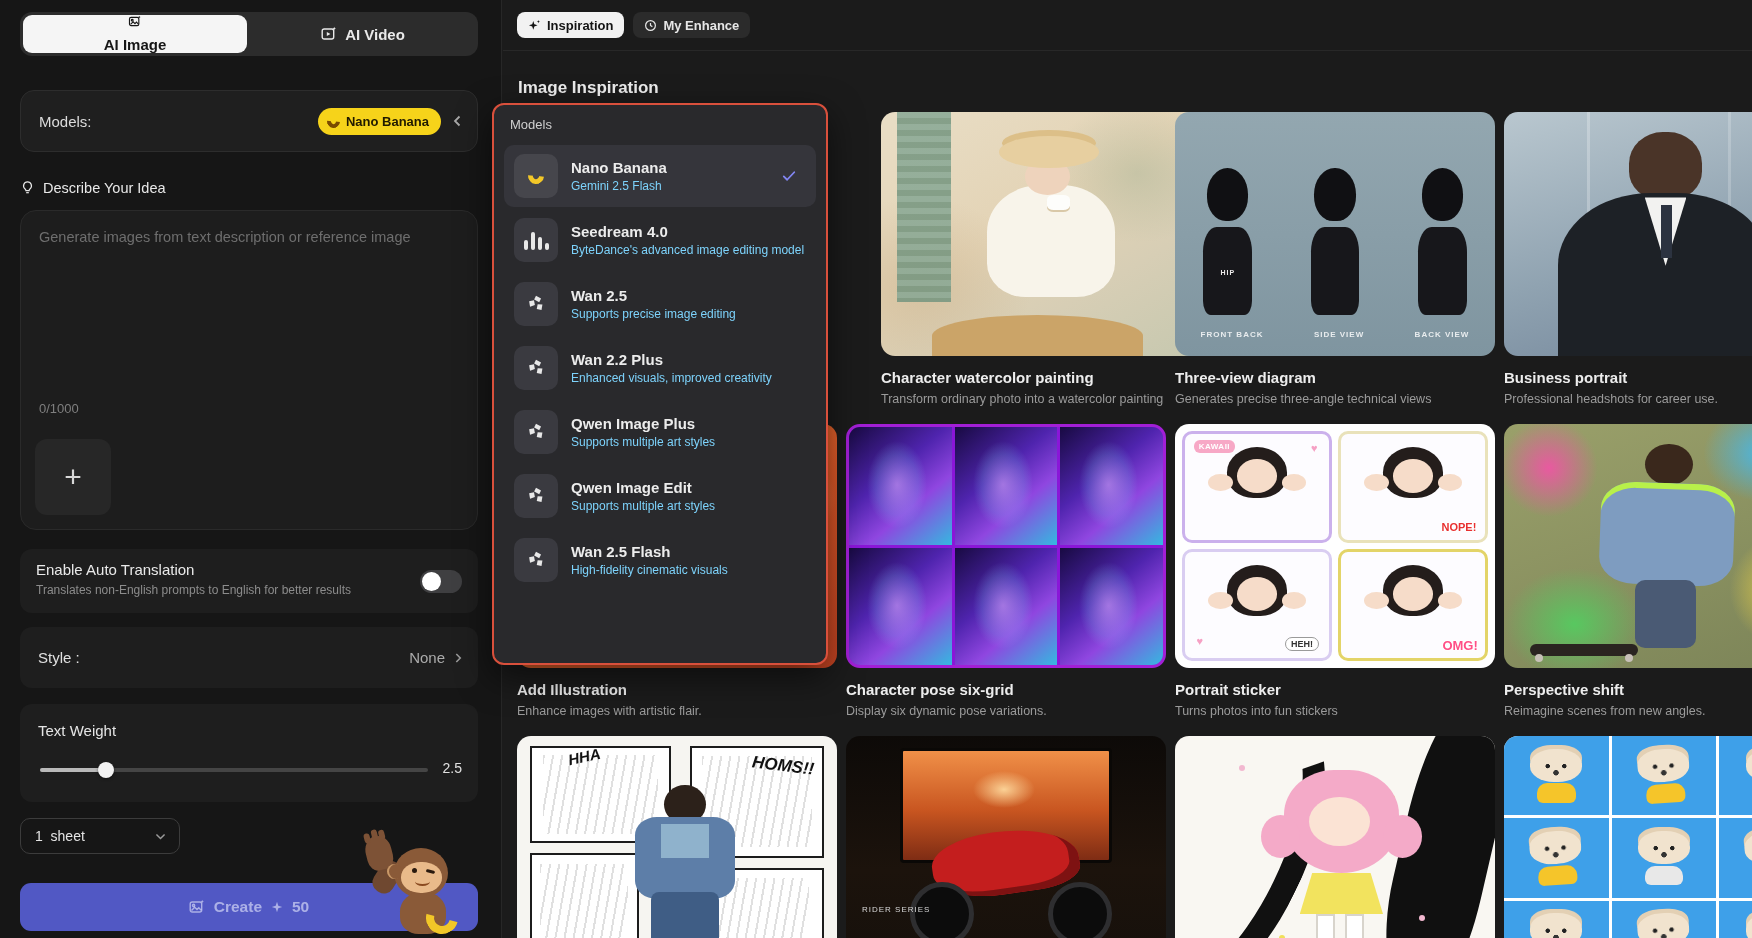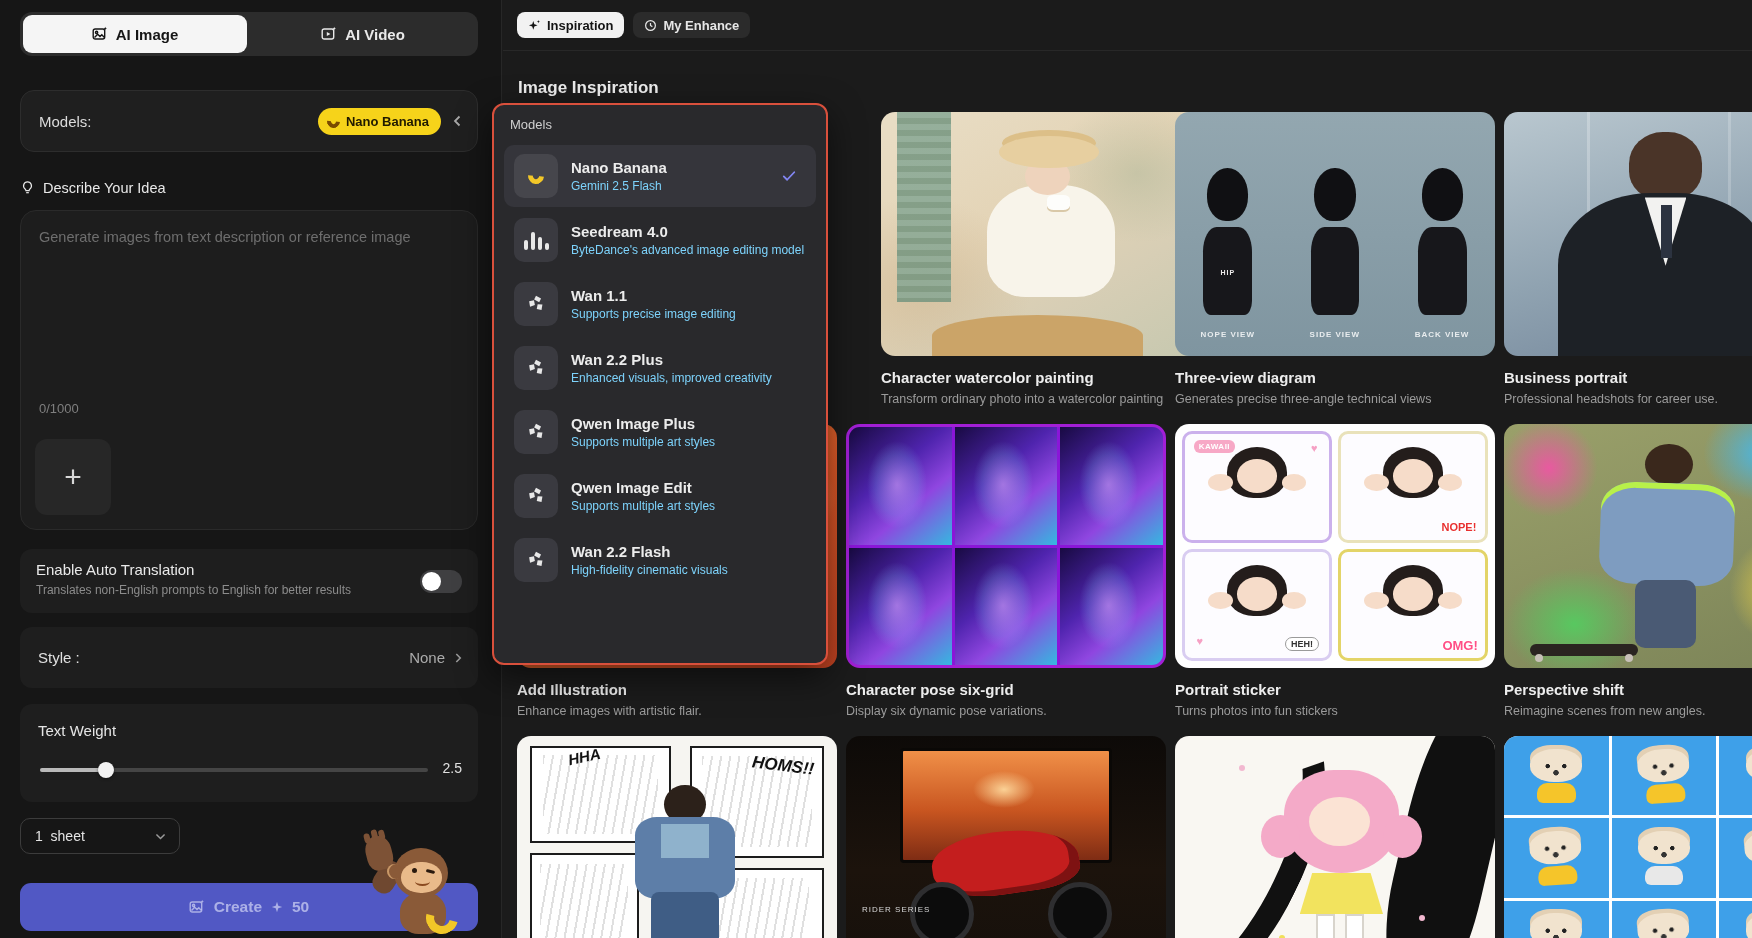--- a/index.html
+++ b/index.html
@@ -5,21 +5,21 @@
   * { margin:0; padding:0; box-sizing:border-box; }
   html,body { width:1752px; height:938px; overflow:hidden; background:#1b1b1b;
     font-family:"Liberation Sans","DejaVu Sans",sans-serif; color:#e8e8e8; position:relative; }
   svg { display:block; }
 
   
   .sidebar { position:absolute; left:0; top:0; width:502px; height:938px; background:#161616; border-right:1px solid #272727; z-index:4; }
 
   .mode-tabs { position:absolute; left:20px; top:12px; width:458px; height:44px; background:#2c2c2c; border-radius:12px; }
   .mode-tab-active { position:absolute; left:3px; top:3px; width:224px; height:38px; background:#f5f5f5; border-radius:9px;
-    display:flex; align-items:center; justify-content:center; gap:8px; color:#161616; font-weight:700; font-size:15px; }
+    display:flex; align-items:center; justify-content:center; gap:8px; color:#161616; font-weight:700; font-size:15px;flex-direction:column; }
   .mode-tab-idle { position:absolute; right:0; top:0; width:230px; height:44px; display:flex; align-items:center; justify-content:center; gap:8px;
     color:#e9e9e9; font-weight:700; font-size:15px; }
 
   .models-row { position:absolute; left:20px; top:90px; width:458px; height:62px; background:#1f1f1f; border:1px solid #2d2d2d; border-radius:14px;
     display:flex; align-items:center; padding:0 14px 0 18px; }
   .models-label { font-size:15px; color:#dcdcdc; }
   .model-pill { margin-left:auto; display:flex; align-items:center; gap:6px; background:#f6d31a; border-radius:14px; height:27px; padding:0 12px 0 9px;
     color:#201a00; font-size:13px; font-weight:700; }
   .crescent { display:inline-block; width:13px; height:13px; border:4px solid #7a4a00; border-radius:50%;
     border-top-color:transparent; border-right-color:transparent; transform:rotate(-40deg); }
@@ -388,21 +388,21 @@
     </div>
     <div class="tv-fig" style="left:41.5%;">
       <div class="h"></div>
       <div class="b"></div>
     </div>
     <div class="tv-fig" style="left:75%;">
       <div class="h"></div>
       <div class="b"></div>
     </div>
     <div class="tv-labels">
-      <span>NOPE VIEW</span>
+      <span>FRONT BACK</span>
       <span>SIDE VIEW</span>
       <span>BACK VIEW</span>
     </div>
   </div>
   <div class="card-title">Three-view diagram</div>
   <div class="card-sub">Generates precise three-angle technical views</div>
 </div>
 
 <div class="card" style="left:1504px; top:112px;">
   <div class="card-img art-portrait">
@@ -588,21 +588,21 @@
 
     <div class="mitem">
       <div class="mico">
         <svg width="22" height="22" viewBox="0 0 24 24" fill="#e8e8e8">
           <path d="M12 3l5.5 3-2 4.2L10 7z"></path>
             <path d="M19 12.5l-1 6-5.2-1 1-5.2z"></path>
             <path d="M4.5 9l5.3-1 1 5.2-5.3 1.8z"></path>
         </svg>
       </div>
       <div>
-        <div class="mname">Wan 1.1</div>
+        <div class="mname">Wan 2.5</div>
         <div class="mdesc">Supports precise image editing</div>
       </div>
     </div>
 
 
     <div class="mitem">
       <div class="mico">
         <svg width="22" height="22" viewBox="0 0 24 24" fill="#e8e8e8">
           <path d="M12 3l5.5 3-2 4.2L10 7z"></path>
             <path d="M19 12.5l-1 6-5.2-1 1-5.2z"></path>
@@ -645,19 +645,19 @@
 
     <div class="mitem">
       <div class="mico">
         <svg width="22" height="22" viewBox="0 0 24 24" fill="#e8e8e8">
           <path d="M12 3l5.5 3-2 4.2L10 7z"></path>
             <path d="M19 12.5l-1 6-5.2-1 1-5.2z"></path>
             <path d="M4.5 9l5.3-1 1 5.2-5.3 1.8z"></path>
         </svg>
       </div>
       <div>
-        <div class="mname">Wan 2.2 Flash</div>
+        <div class="mname">Wan 2.5 Flash</div>
         <div class="mdesc">High-fidelity cinematic visuals</div>
       </div>
     </div>
 
   </div>
 </div>
 
 </body></html>

